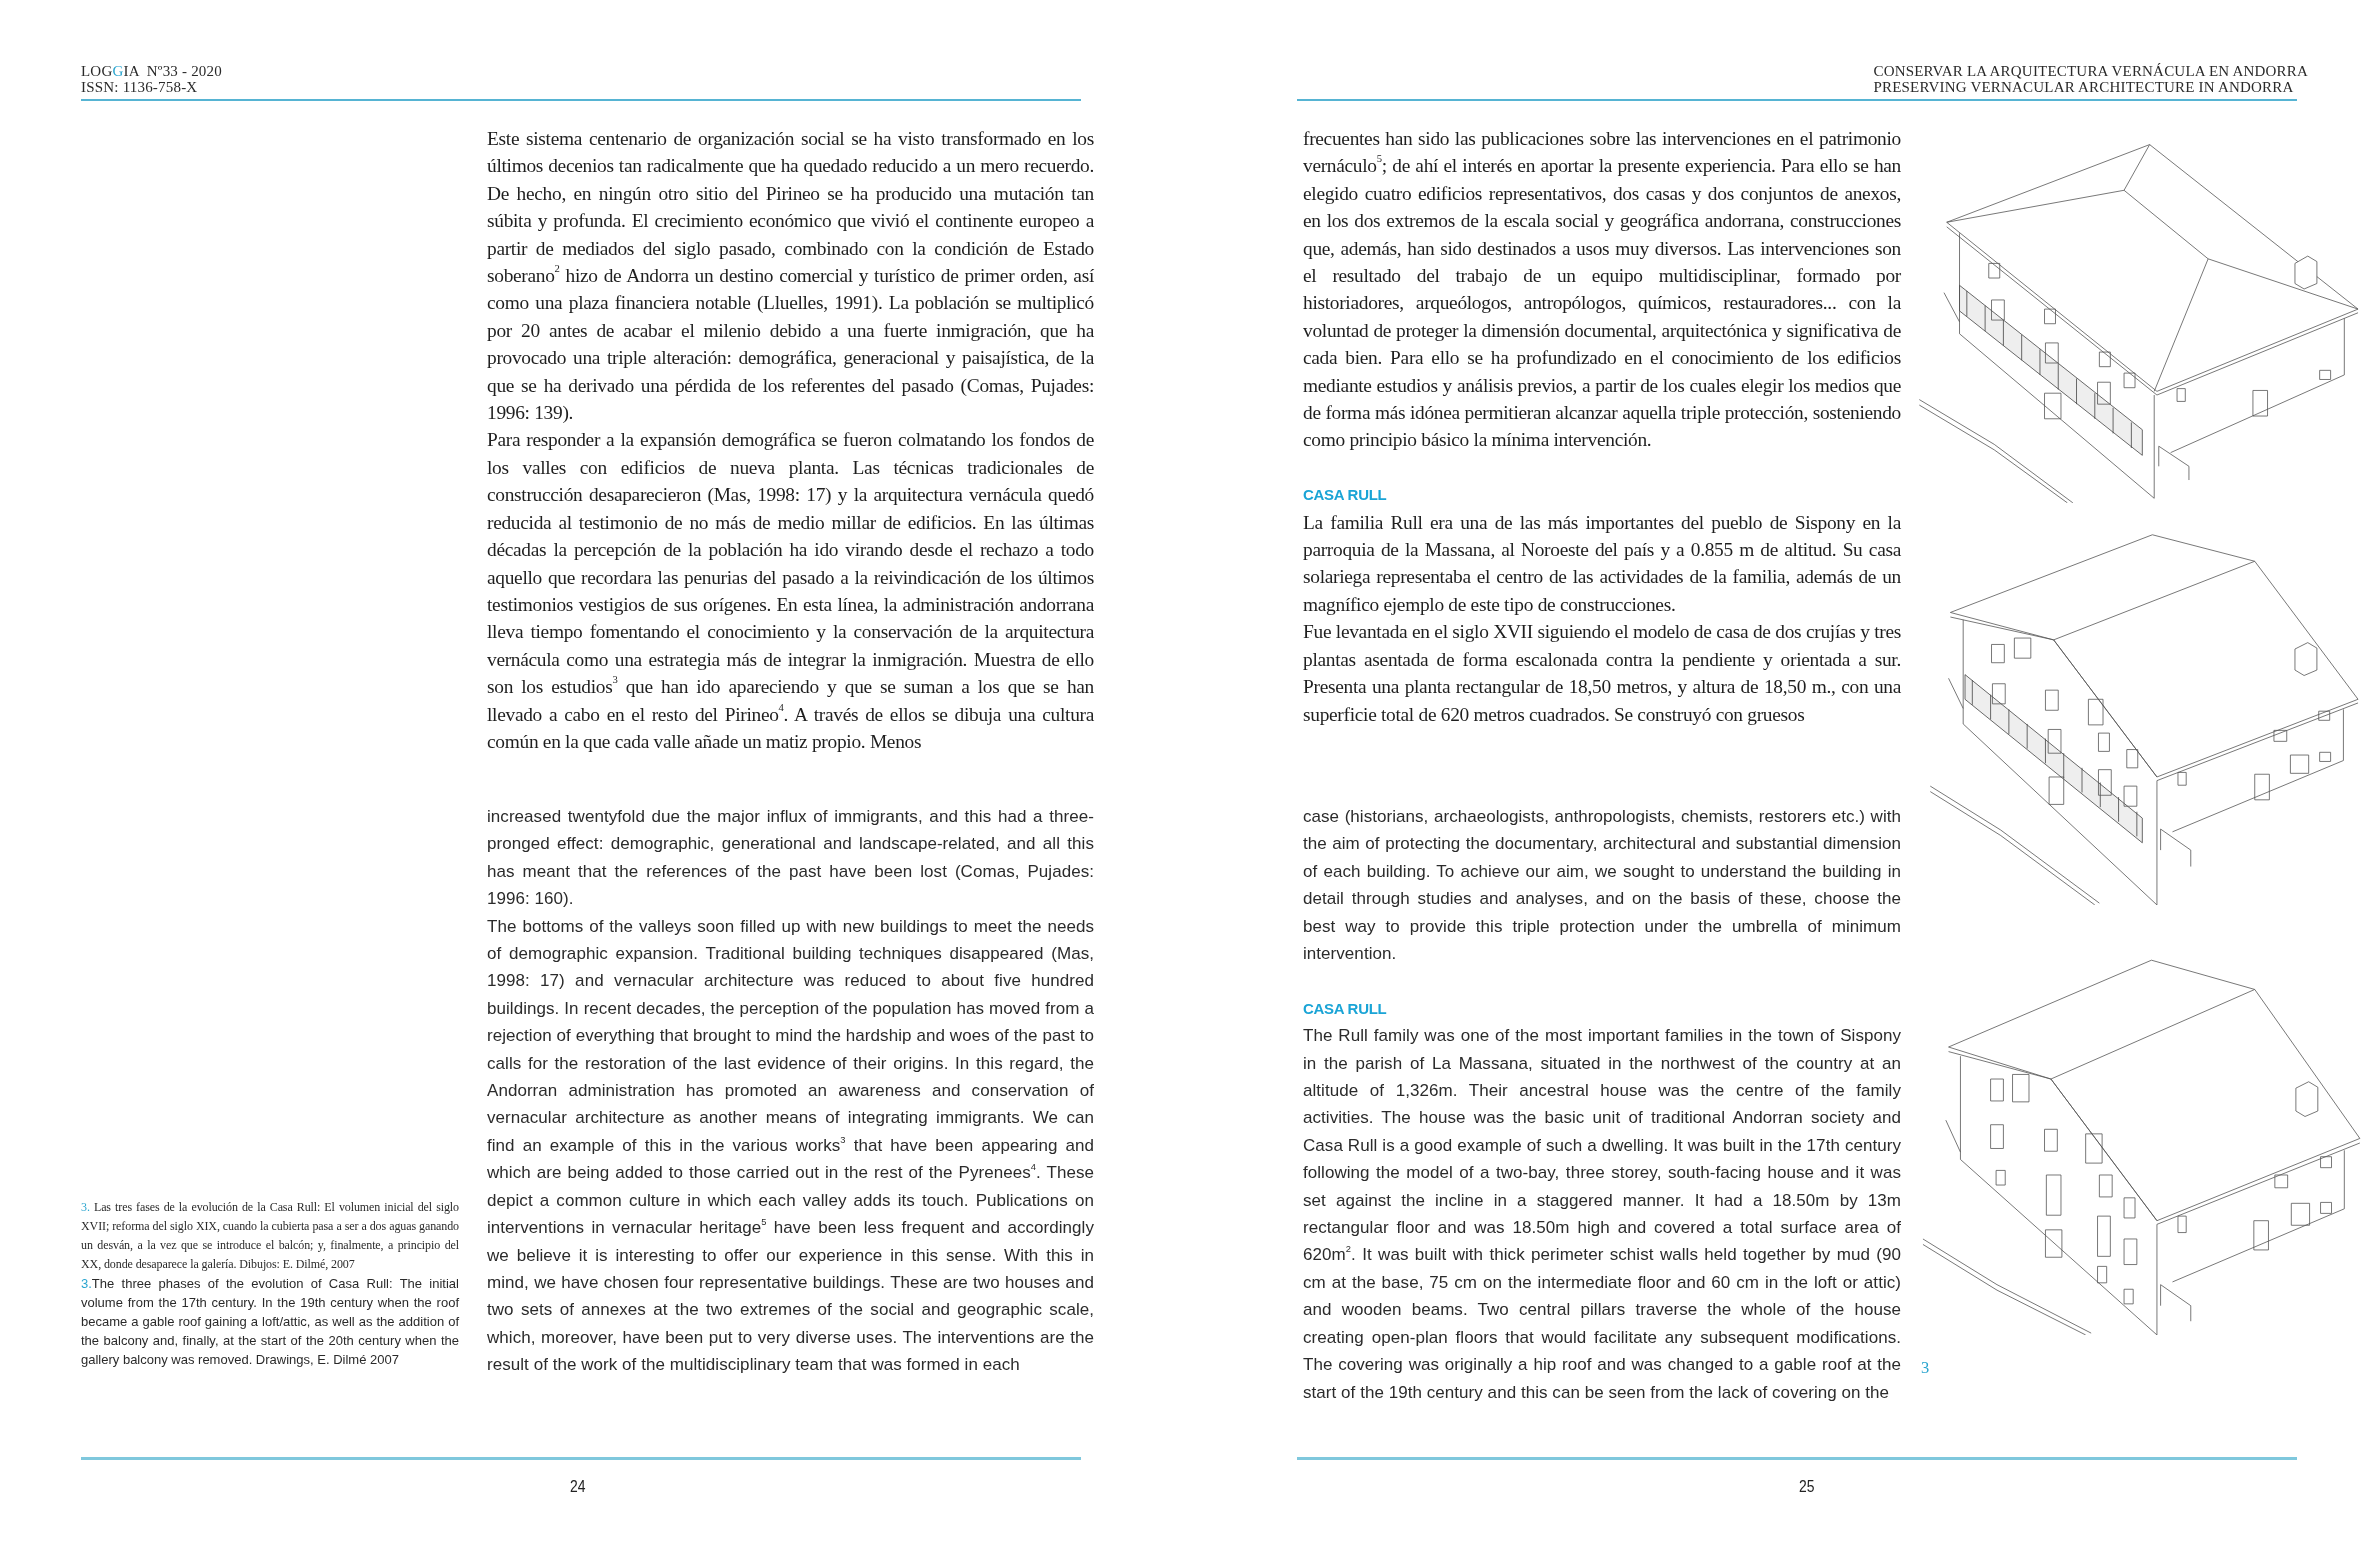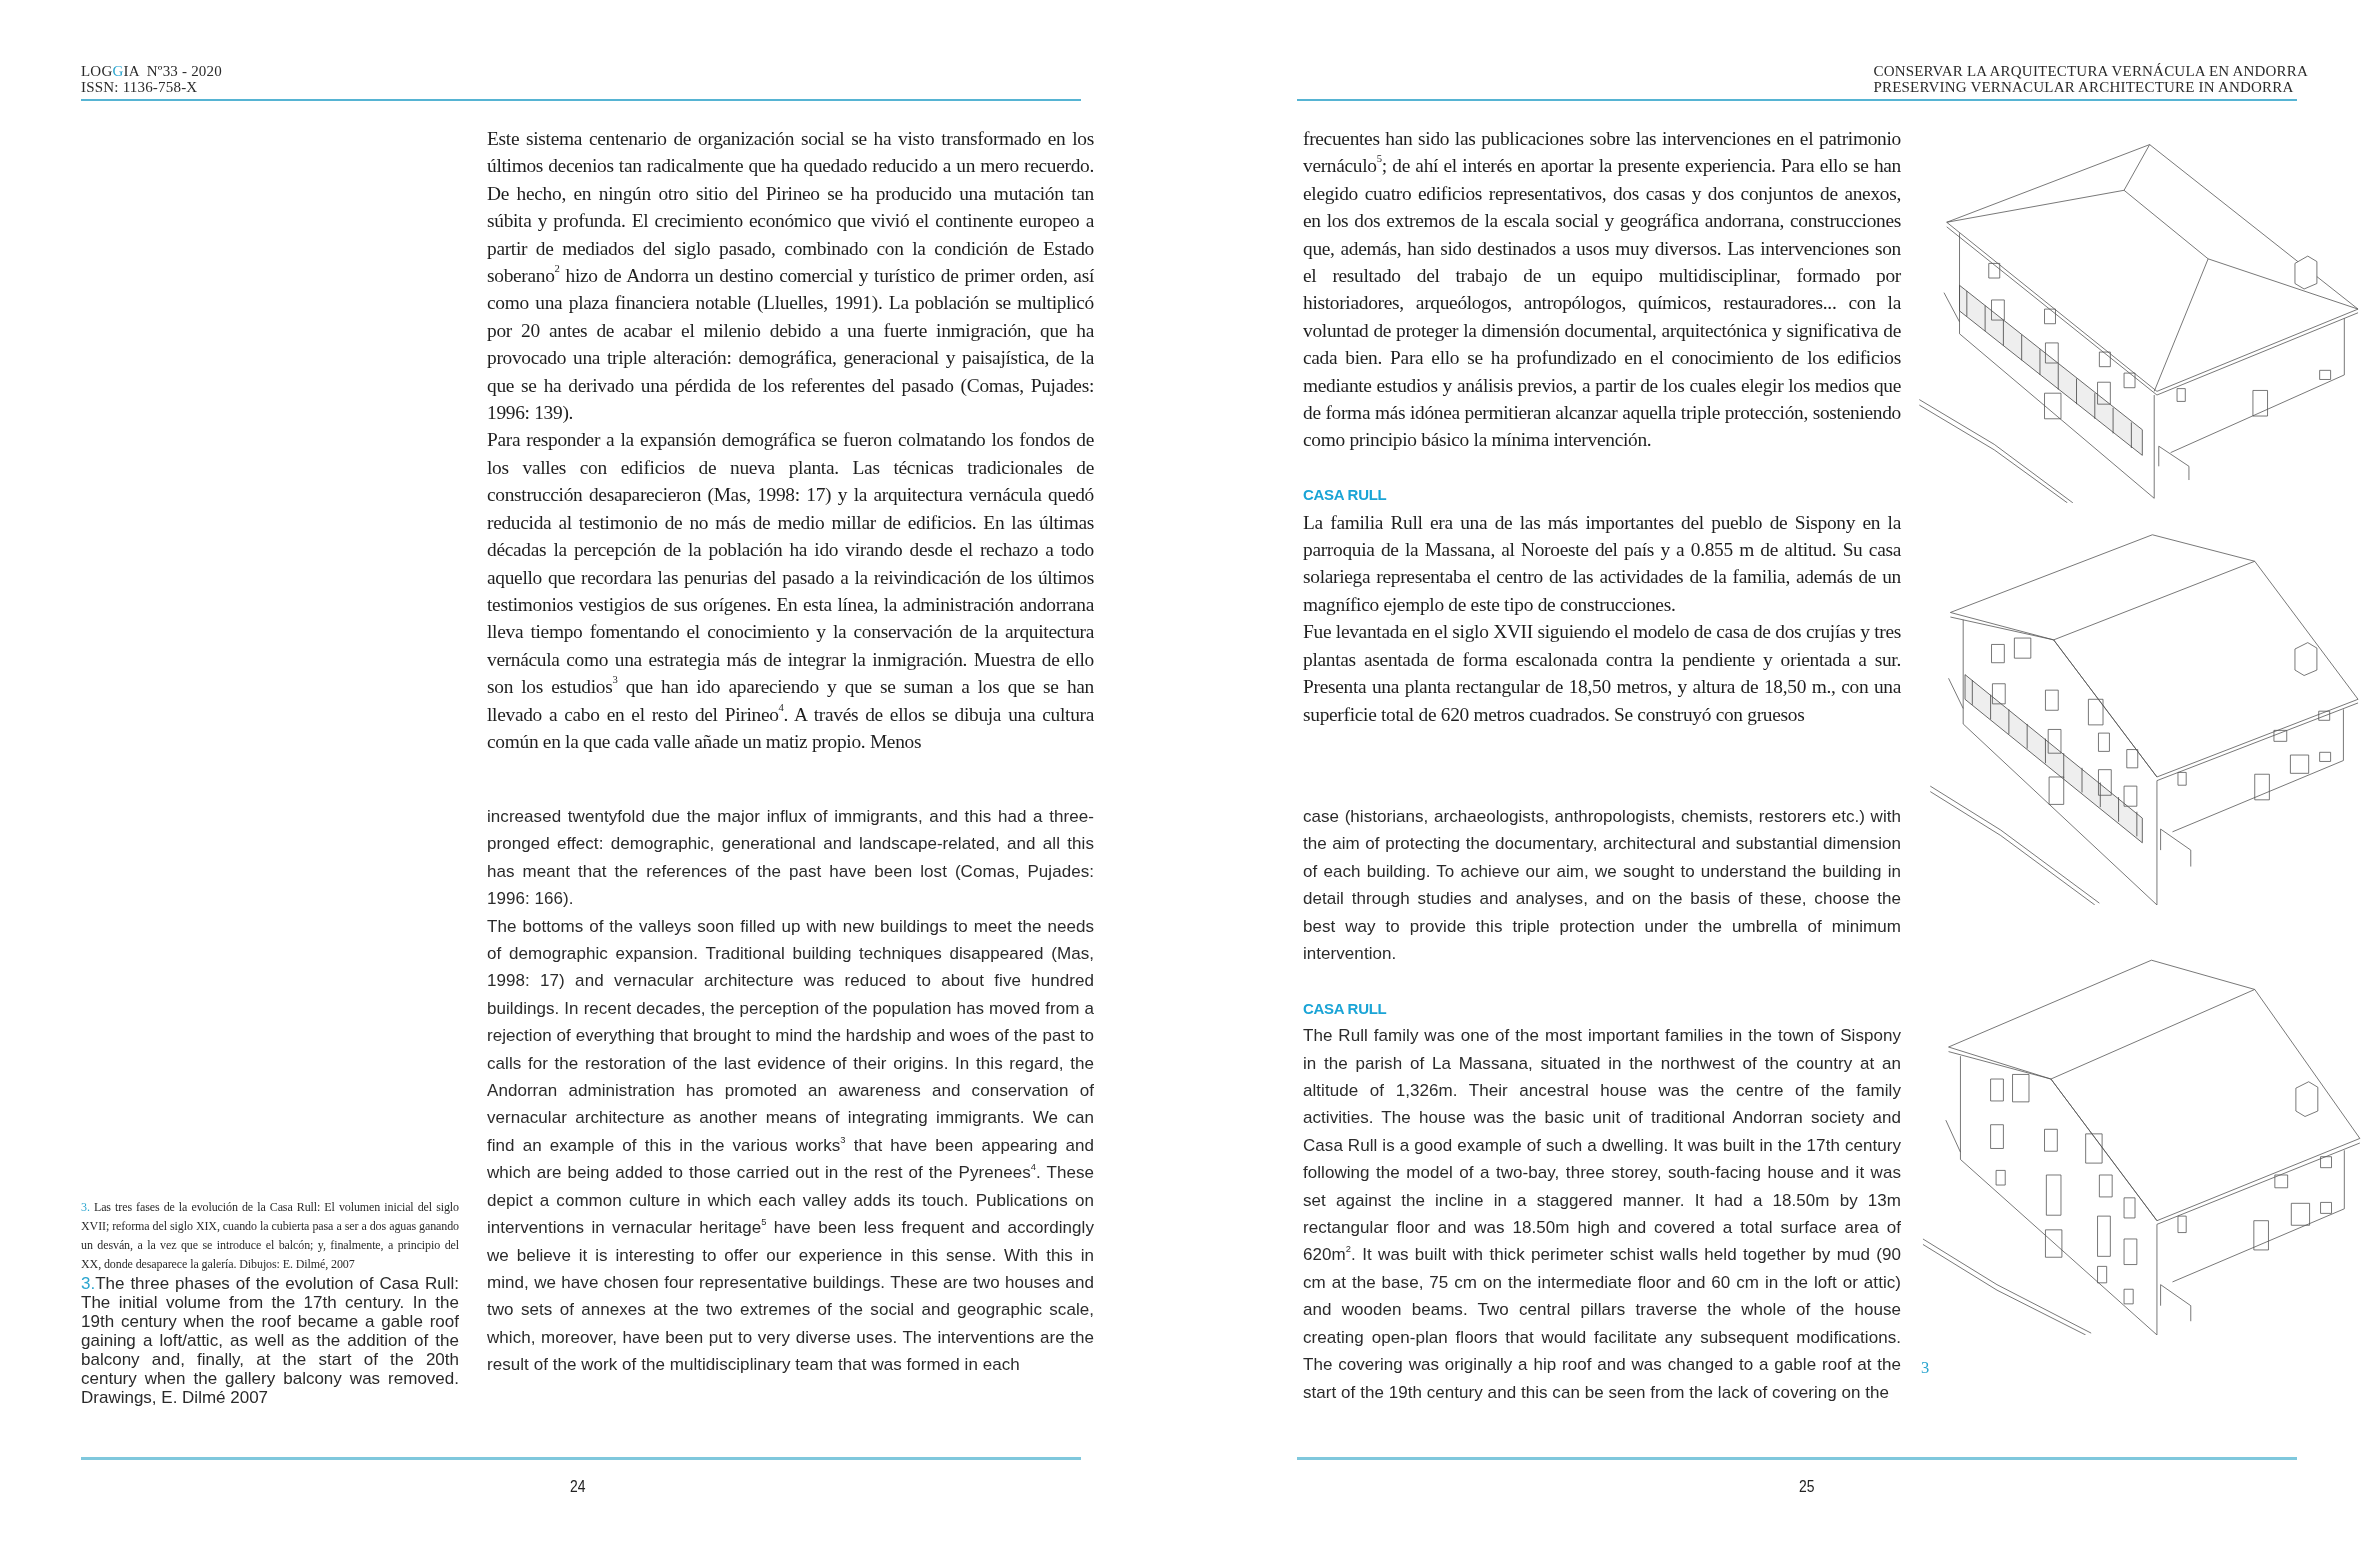--- a/index.html
+++ b/index.html
@@ -24,21 +24,21 @@
   .es { font-family:"Liberation Serif", "DejaVu Serif", serif; font-size:19.4px; line-height:27.4px; letter-spacing:-0.3px; }
   .en { font-family:"Liberation Sans", "DejaVu Sans", sans-serif; font-size:17px; line-height:27.4px; letter-spacing:0.05px; color:#2b2b2b; }
   .col p { margin:0; }
   sup { font-size:0.55em; line-height:0; vertical-align:0.9em; }
   .section-title { font-family:"Liberation Sans", sans-serif; font-weight:bold; color:#1aa4d6; font-size:15px; letter-spacing:-0.3px; line-height:27.4px; margin:0; }
   .gap { height:27.4px; }
 
   
   .caption { position:absolute; left:81px; top:1198px; width:378px; text-align:justify; }
   .cap-es { font-family:"Liberation Serif", serif; font-size:12px; line-height:19px; letter-spacing:-0.1px; color:#2a2a2a; }
-  .cap-en { font-family:"Liberation Sans", sans-serif; font-size:17px; line-height:19px; color:#2a2a2a; }
+  .cap-en { font-family:"Liberation Sans", sans-serif; font-size:13px; line-height:19px; color:#2a2a2a; }
   .cap-num { color:#2aa5cf; }
   .fig-num { font-family:"Liberation Serif", serif; color:#2aa5cf; font-size:16.5px; left:1921px; top:1358px; }
 
   .drawing { position:absolute; left:1912px; width:457px; }
   .drawing svg { display:block; }
   .drawing svg * { vector-effect: non-scaling-stroke; }
 </style>
 </head>
 <body>
 
@@ -52,21 +52,21 @@
 </div>
 <div class="abs rule rule-top-left"></div>
 <div class="abs rule rule-top-right"></div>
 
 <div class="col es" style="left:487px; top:125px;">
   <p><span>Este sistema centenario de organización social se ha visto transformado en los últimos decenios tan radicalmente que ha quedado reducido a un mero recuerdo. De hecho, en ningún otro sitio del Pirineo se ha producido una mutación tan súbita y profunda. El crecimiento económico que vivió el continente europeo a partir de mediados del siglo pasado, combinado con la condición de Estado soberano</span><sup>2</sup><span> hizo de Andorra un destino comercial y turístico de primer orden, así como una plaza financiera notable (Lluelles, 1991). La población se multiplicó por 20 antes de acabar el milenio debido a una fuerte inmigración, que ha provocado una triple alteración: demográfica, generacional y paisajística, de la que se ha derivado una pérdida de los referentes del pasado (Comas, Pujades: 1996: 139).</span></p>
   <p><span>Para responder a la expansión demográfica se fueron colmatando los fondos de los valles con edificios de nueva planta. Las técnicas tradicionales de construcción desaparecieron (Mas, 1998: 17) y la arquitectura vernácula quedó reducida al testimonio de no más de medio millar de edificios. En las últimas décadas la percepción de la población ha ido virando desde el rechazo a todo aquello que recordara las penurias del pasado a la reivindicación de los últimos testimonios vestigios de sus orígenes. En esta línea, la administración andorrana lleva tiempo fomentando el conocimiento y la conservación de la arquitectura vernácula como una  estrategia más de integrar la inmigración. Muestra de ello son los estudios</span><sup>3</sup><span> que han ido apareciendo y que se suman a los que se han llevado a cabo en el resto del Pirineo</span><sup>4</sup><span>. A través de ellos se dibuja una cultura común en la que cada valle añade un matiz propio. Menos</span></p>
 </div>
 
 <div class="col en" style="left:487px; top:803px;">
-  <p>increased twentyfold due the major influx of immigrants, and this had a three-pronged effect: demographic, generational and landscape-related, and all this has meant that the references of the past have been lost (Comas, Pujades: 1996: 166).</p>
+  <p>increased twentyfold due the major influx of immigrants, and this had a three-pronged effect: demographic, generational and landscape-related, and all this has meant that the references of the past have been lost (Comas, Pujades: 1996: 160).</p>
   <p><span>The bottoms of the valleys soon filled up with new buildings to meet the needs of demographic expansion. Traditional building techniques disappeared (Mas, 1998: 17) and vernacular architecture was reduced to about five hundred buildings. In recent decades, the perception of the population has moved from a rejection of everything that brought to mind the hardship and woes of the past to calls for the restoration of the last evidence of their origins. In this regard, the Andorran administration has promoted an awareness and conservation of vernacular architecture as another means of integrating immigrants. We can find an example of this in the various works</span><sup>3</sup><span> that have been appearing and which are being added to those carried out in the rest of the Pyrenees</span><sup>4</sup><span>. These depict a common culture in which each valley adds its touch. Publications on interventions in vernacular heritage</span><sup>5</sup><span> have been less frequent and accordingly we believe it is interesting to offer our experience in this sense. With this in mind, we have chosen four representative buildings. These are two houses and two sets of annexes at the two extremes of the social and geographic scale, which, moreover, have been put to very diverse uses. The interventions are the result of the work of the multidisciplinary team that was formed in each</span></p>
 </div>
 
 <div class="caption">
   <div class="cap-es"><span class="cap-num">3.</span><span> Las tres fases de la evolución de la Casa Rull: El volumen inicial del siglo XVII; reforma del siglo XIX, cuando la cubierta pasa a ser a dos aguas ganando un desván, a la vez que se introduce el balcón; y, finalmente, a principio del XX, donde desaparece la galería. Dibujos: E. Dilmé, 2007</span></div>
   <div class="cap-en"><span class="cap-num">3.</span><span>The three phases of the evolution of Casa Rull: The initial volume from the 17th century. In the 19th century when the roof became a gable roof gaining a loft/attic, as well as the addition of the balcony and, finally, at the start of the 20th century when the gallery balcony was removed. Drawings, E. Dilmé 2007</span></div>
 </div>
 
 <div class="col es" style="left:1303px; top:125px; width:598px;">
   <p><span>frecuentes han sido las publicaciones sobre las intervenciones en el patrimonio vernáculo</span><sup>5</sup><span>; de ahí el interés en aportar la presente experiencia. Para ello se han elegido cuatro edificios representativos, dos casas y dos conjuntos de anexos, en los dos extremos de la escala social y geográfica andorrana, construcciones que, además, han sido destinados a usos muy diversos. Las intervenciones son el resultado del trabajo de un equipo multidisciplinar, formado por historiadores, arqueólogos, antropólogos, químicos, restauradores... con la voluntad de proteger la dimensión documental, arquitectónica y significativa de cada bien. Para ello se ha profundizado en el conocimiento de los edificios mediante estudios y análisis previos, a partir de los cuales elegir los medios que de forma más idónea permitieran alcanzar aquella triple protección, sosteniendo como principio básico la mínima intervención.</span></p>

